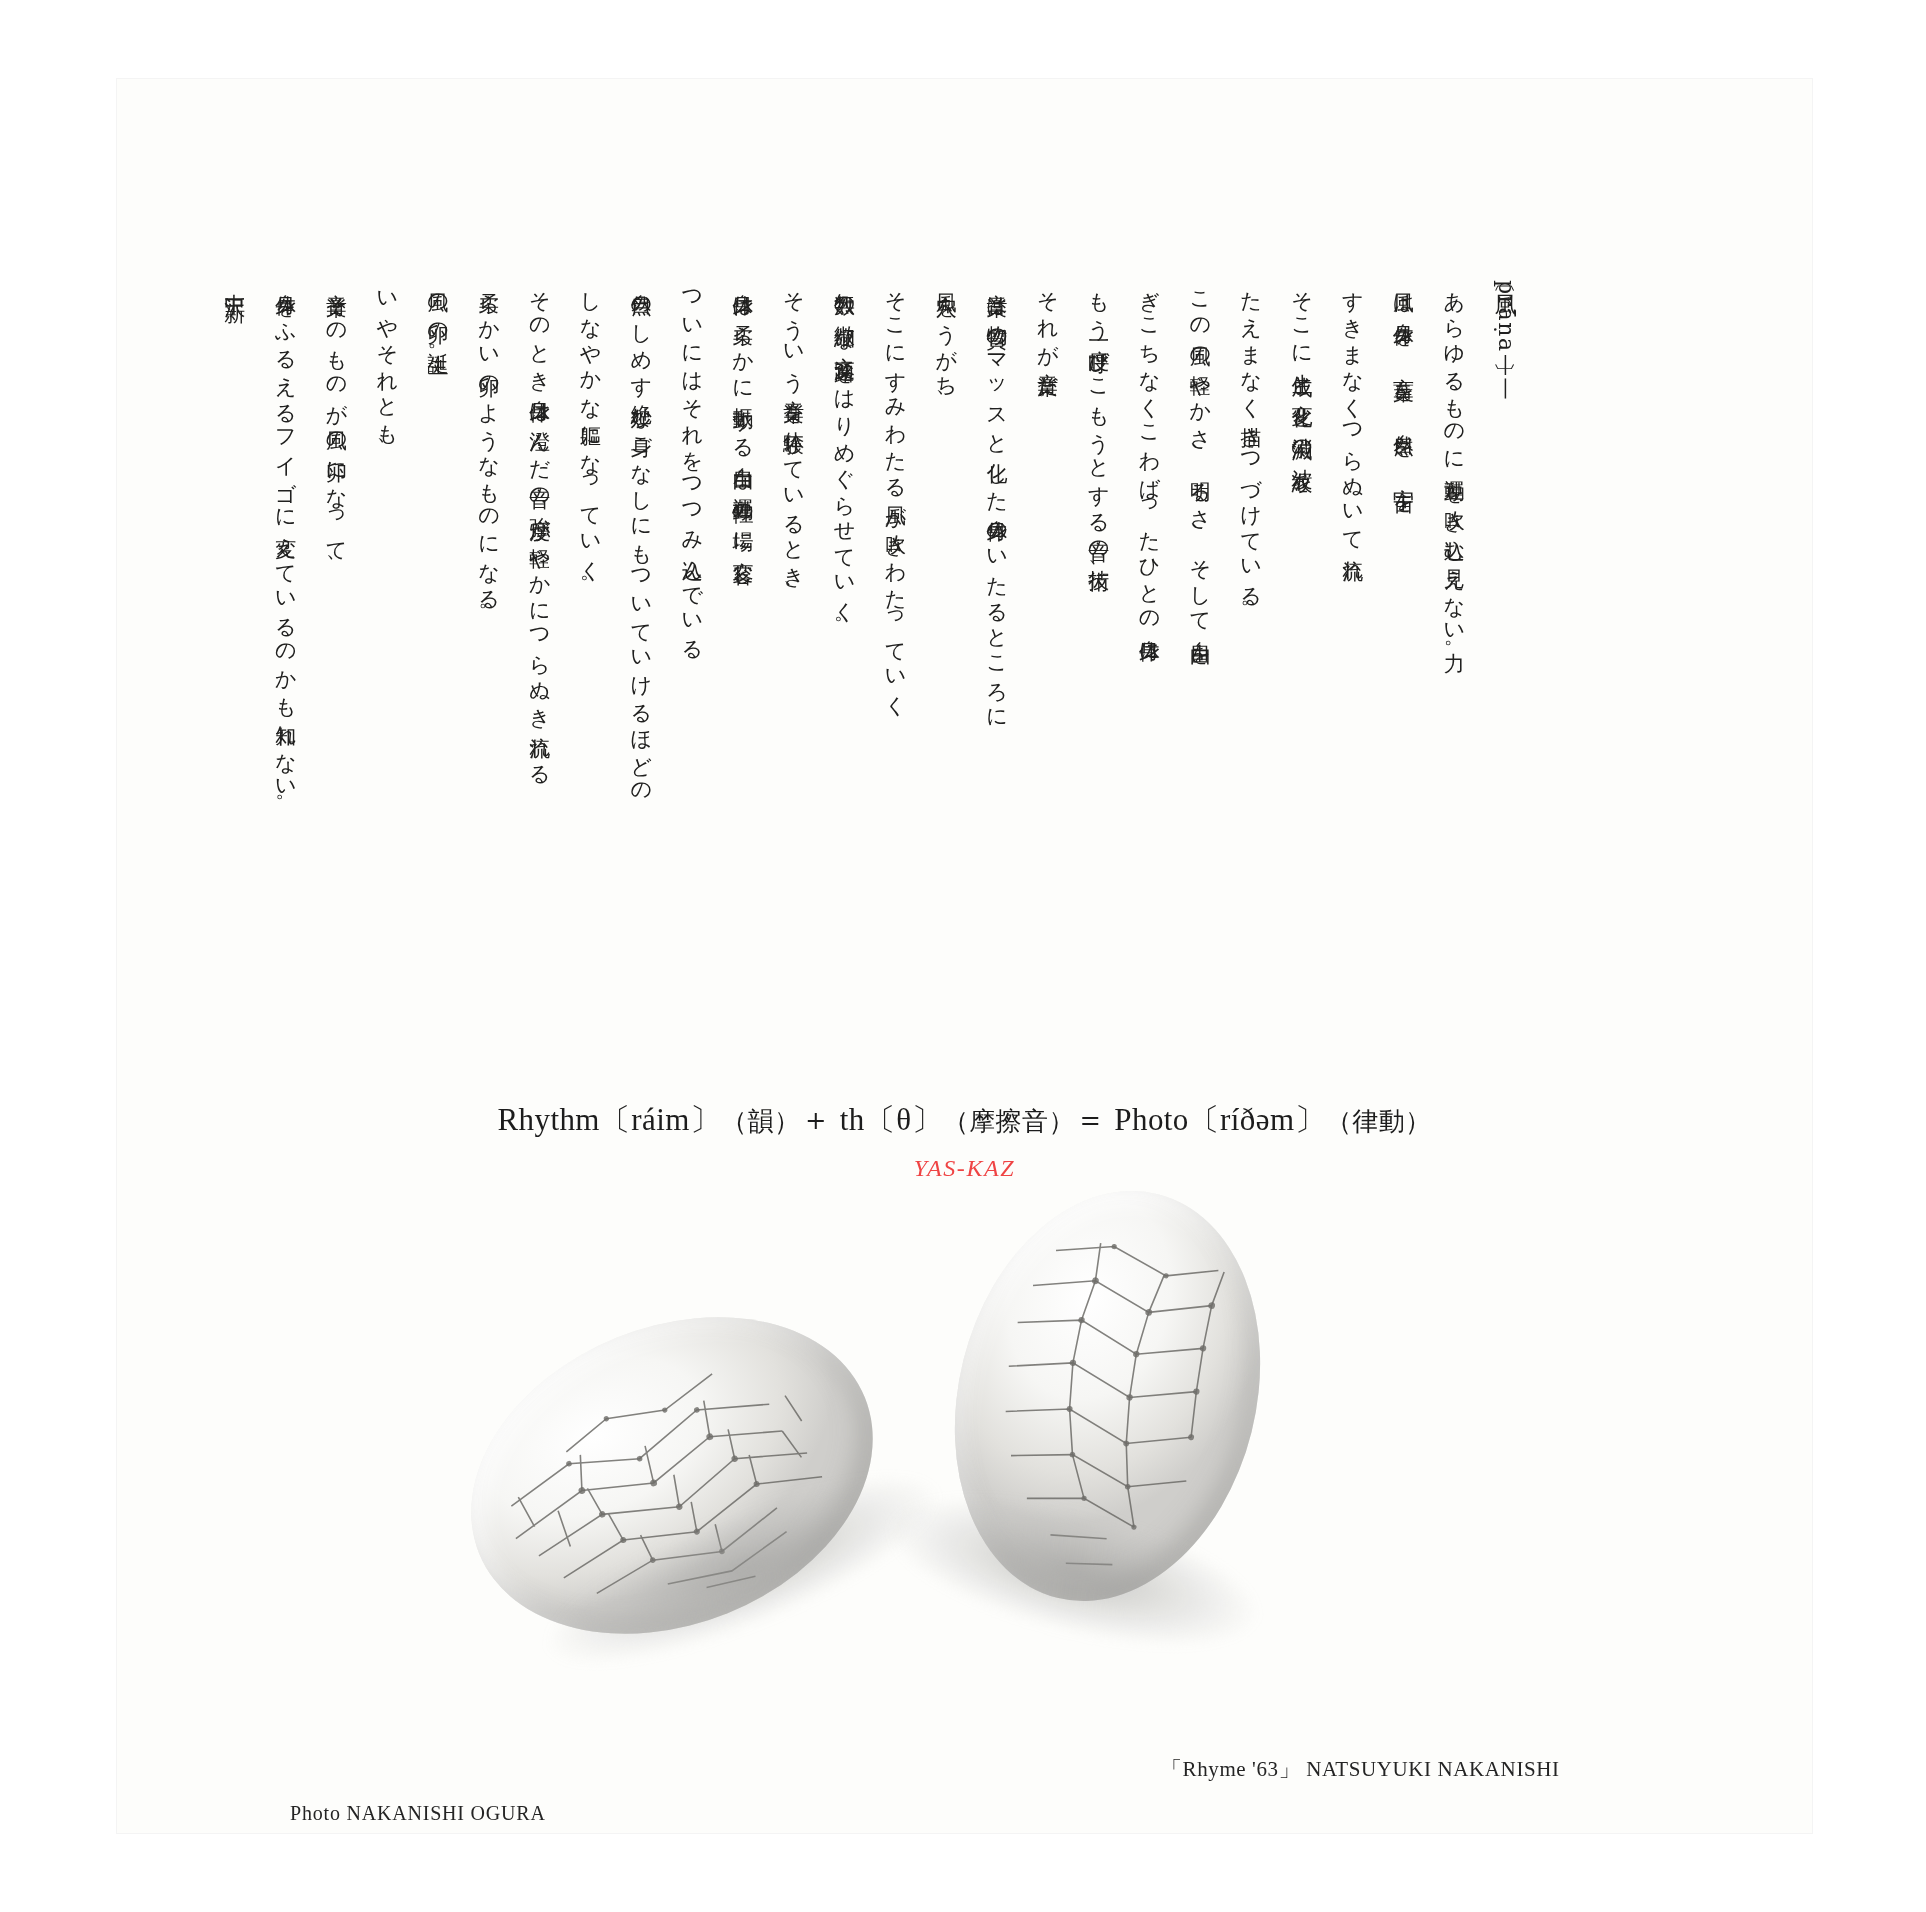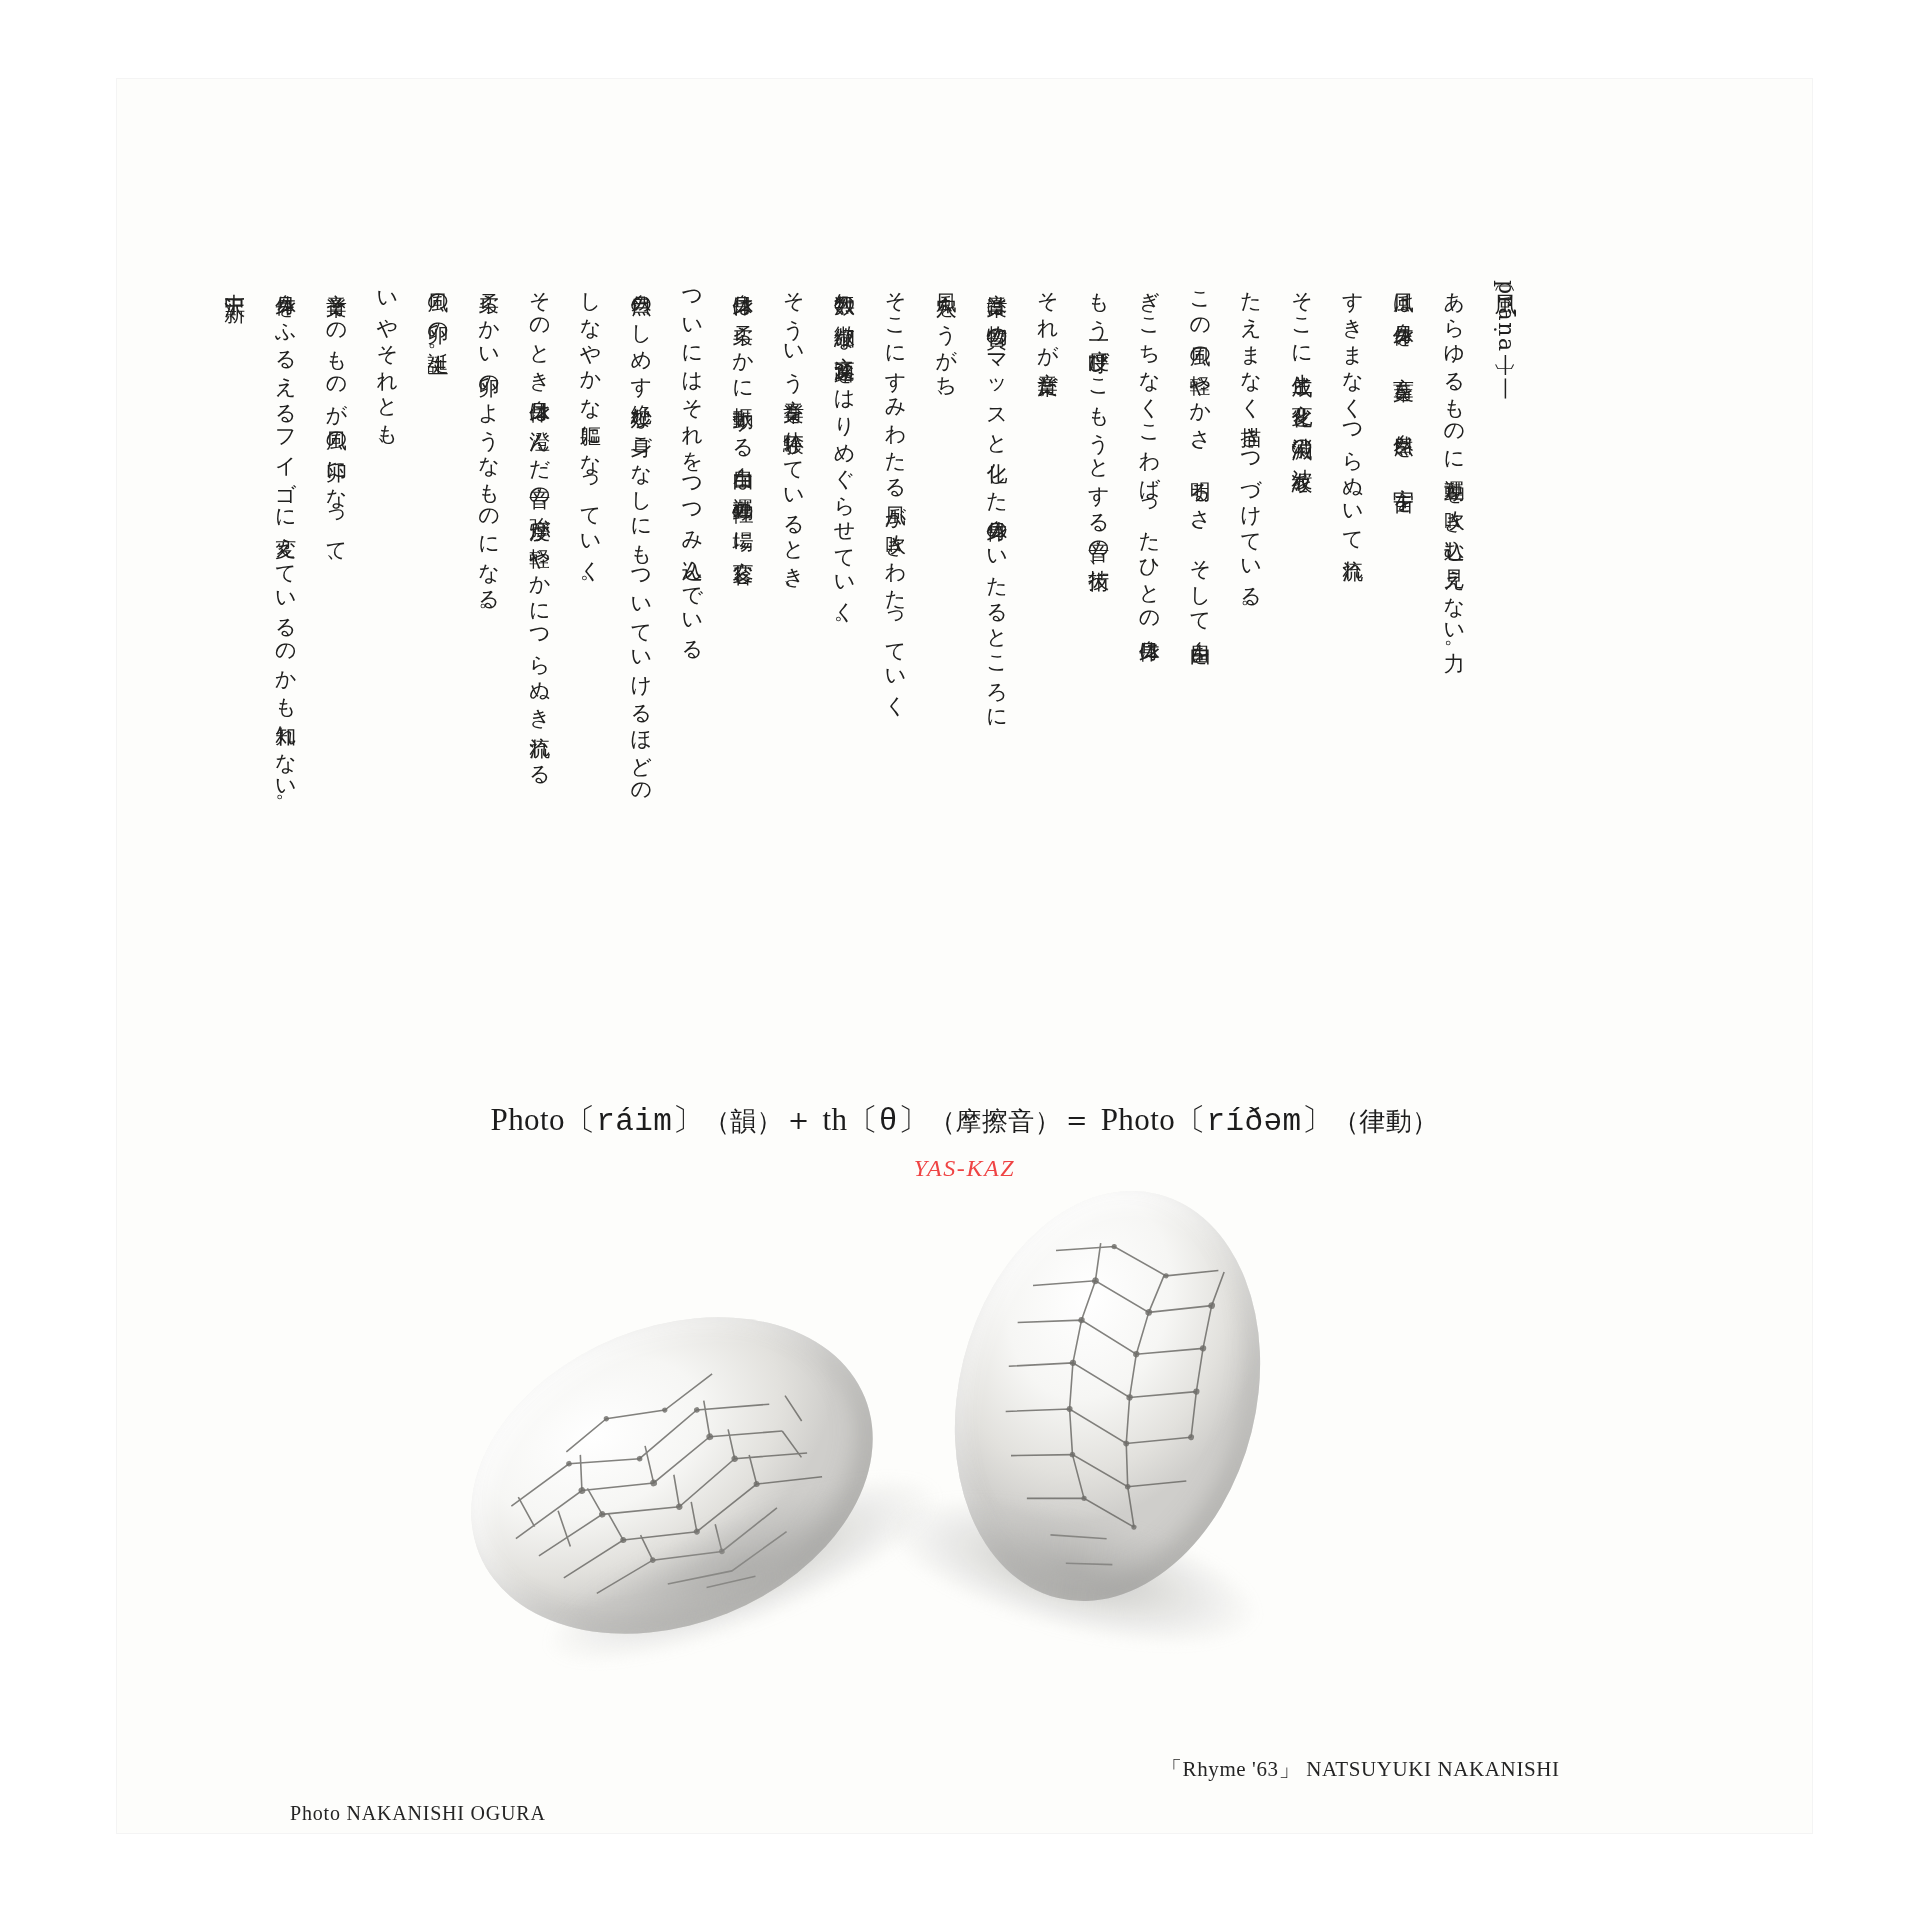--- a/index.html
+++ b/index.html
@@ -74,21 +74,21 @@
     text-align: center;
   }
   .formula {
     font-family: "Liberation Serif", serif;
     font-size: 31px;
     letter-spacing: 0.4px;
     color: #1c1c1c;
     white-space: nowrap;
   }
   .formula .ipa {
-    font-family: Liberation Mono, monospace;
+    font-family: Liberation Serif, serif;
   }
   .formula .jp {
     font-family: "DejaVu Serif", serif;
     font-size: 26px;
   }
   .byline {
     margin-top: 14px;
     font-family: "Liberation Serif", serif;
     font-style: italic;
     font-size: 24px;
@@ -213,21 +213,21 @@
       <p class="poem-line">風の卵の誕生。</p>
       <p class="poem-line">いやそれとも、</p>
       <p class="poem-line">音楽そのものが風の卵になって、</p>
       <p class="poem-line">身体をふるえるフイゴに変えているのかも知れない。</p>
       <p class="poem-line poem-author">中沢新一</p>
     </div>
   </div>
 
   <div class="formula-block">
     <div class="formula">
-      <span>Photo</span><span class="ipa">〔ráim〕</span><span class="jp">（韻）</span><span>＋ th</span><span class="ipa">〔θ〕</span><span class="jp">（摩擦音）</span><span>＝ Photo</span><span class="ipa">〔ríðəm〕</span><span class="jp">（律動）</span>
+      <span>Rhythm</span><span class="ipa">〔ráim〕</span><span class="jp">（韻）</span><span>＋ th</span><span class="ipa">〔θ〕</span><span class="jp">（摩擦音）</span><span>＝ Photo</span><span class="ipa">〔ríðəm〕</span><span class="jp">（律動）</span>
     </div>
     <div class="byline">YAS-KAZ</div>
   </div>
 
   <div class="photo-area">
 
     <div class="egg" id="egg-left">
       <div class="shell">
         <svg viewBox="0 0 420 300" preserveAspectRatio="none">
           <g stroke="#6d6c68" stroke-width="1.6" fill="none" opacity="0.85">

